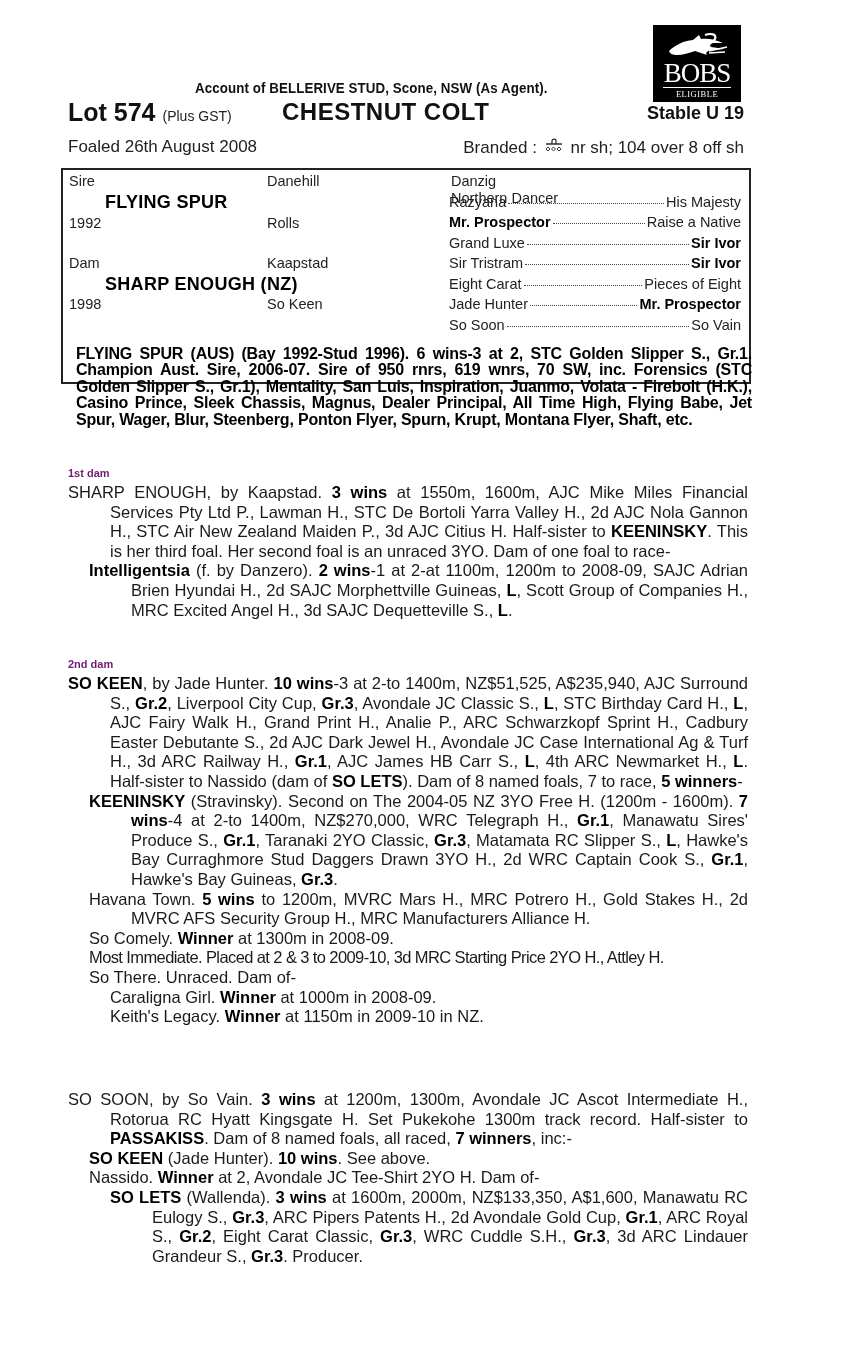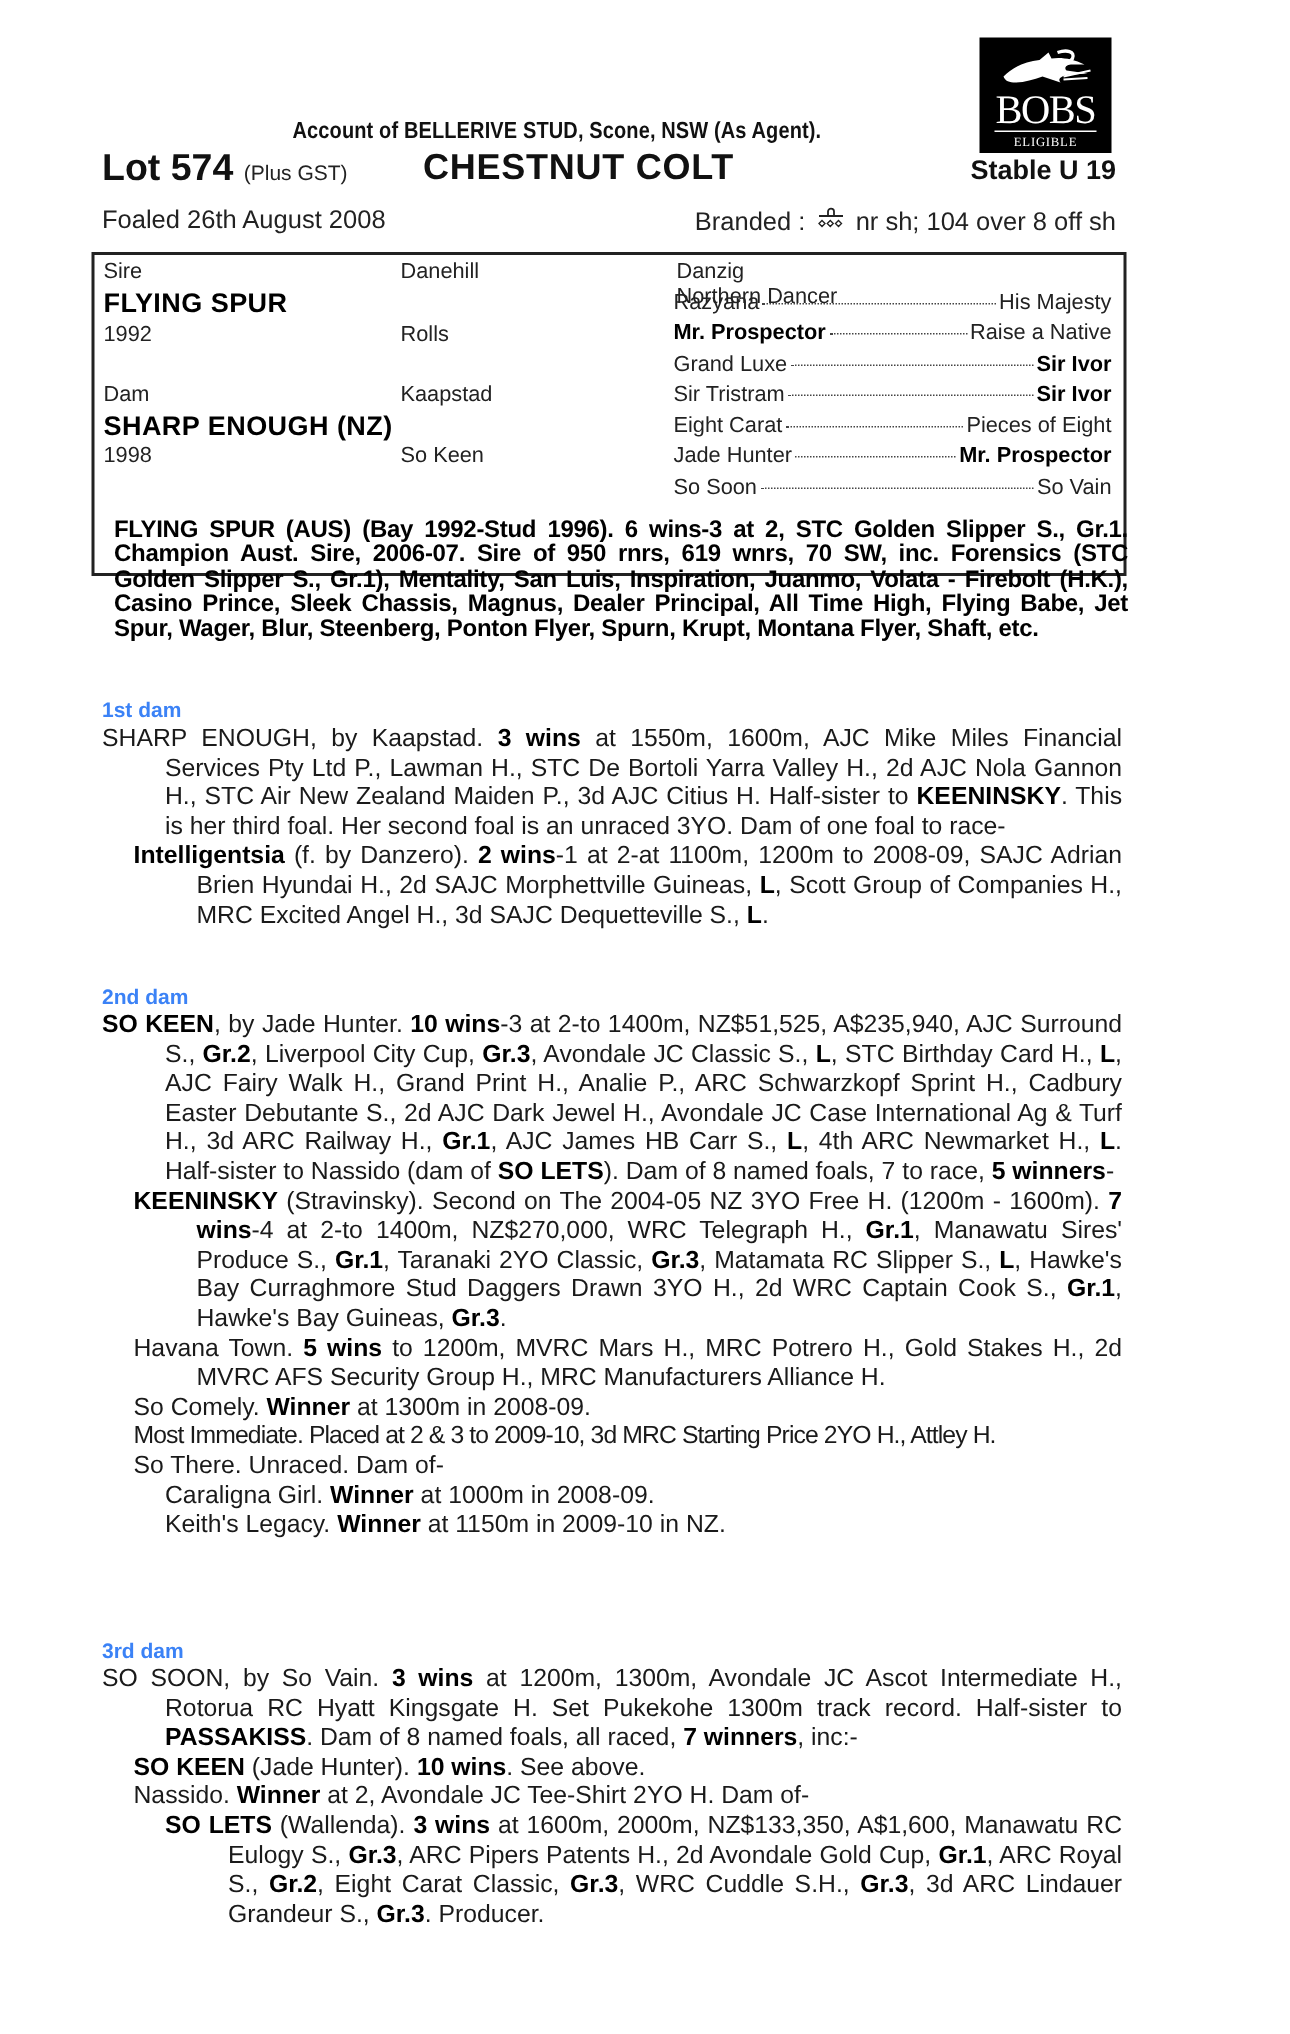--- a/index.html
+++ b/index.html
@@ -27,33 +27,33 @@
 
   .foaled { position: absolute; left: 68px; top: 137px; font-size: 17px; color: #222; }
   .branded { position: absolute; right: 116px; top: 137px; font-size: 17px; color: #222; white-space: nowrap; }
   .brand-icon { display: inline-block; width: 20px; height: 18px; vertical-align: -2px; margin: 0 2px; }
 
   .ped {
     position: absolute; left: 61px; top: 168px; width: 690px; height: 216px;
     border: 2px solid #222; font-size: 14.5px; color: #222;
   }
   .ped .c { position: absolute; white-space: nowrap; }
-  .ped .big { font-weight: 900; font-size: 18px; color: #000; letter-spacing: 0.3px; }
+  .ped .big { font-weight: 900; font-size: 18px; color: #000; letter-spacing: 0.3px; margin-left: 36px; }
   .ped .row { position: absolute; left: 386px; width: 292px; height: 20px; display: flex; align-items: baseline; white-space: nowrap; }
   .ped .row .dots { flex: 1; border-bottom: 1.5px dotted #444; margin: 0 2px; position: relative; top: -3px; }
   .ped .b { font-weight: bold; color: #000; }
 
   .sire-para {
     position: absolute; left: 76px; top: 346px; width: 676px;
     font-size: 16px; font-weight: bold; line-height: 16.4px; text-align: justify;
     color: #000; letter-spacing: -0.2px;
   }
 
   .section { position: absolute; left: 68px; width: 680px; font-size: 16.5px; line-height: 19.6px; color: #1a1a1a; }
-  .section h3 { font-size: 14px; font-weight: 900; color: #3b82f6; line-height: 20px; }
+  .section h3 { font-size: 11px; font-weight: 900; color: #701a75; line-height: 20px; }
   .p { text-align: justify; }
   .p.lvl0 { padding-left: 42px; text-indent: -42px; }
   .p.lvl1 { padding-left: 63px; text-indent: -42px; }
   .p.lvl2 { padding-left: 84px; text-indent: -42px; }
   .p.last { text-align-last: left; }
   .nj { text-align: left; }
   .s { font-weight: 900; color: #000; }
   .cond { letter-spacing: -0.6px; }
 </style>
 </head>
@@ -164,20 +164,19 @@
       <div class="p lvl1 last"><span class="s">KEENINSKY</span><span> (Stravinsky). Second on The 2004-05 NZ 3YO Free H. (1200m - 1600m). </span><span class="s">7 wins</span><span>-4 at 2-to 1400m, NZ$270,000, WRC Telegraph H., </span><span class="s">Gr.1</span><span>, Manawatu Sires' Produce S., </span><span class="s">Gr.1</span><span>, Taranaki 2YO Classic, </span><span class="s">Gr.3</span><span>, Matamata RC Slipper S., </span><span class="s">L</span><span>, Hawke's Bay Curraghmore Stud Daggers Drawn 3YO H., 2d WRC Captain Cook S., </span><span class="s">Gr.1</span><span>, Hawke's Bay Guineas, </span><span class="s">Gr.3</span><span>.</span></div>
       <div class="p lvl1 last"><span>Havana Town. </span><span class="s">5 wins</span><span> to 1200m, MVRC Mars H., MRC Potrero H., Gold Stakes H., 2d MVRC AFS Security Group H., MRC Manufacturers Alliance H.</span></div>
       <div class="p lvl1 last"><span>So Comely. </span><span class="s">Winner</span><span> at 1300m in 2008-09.</span></div>
       <div class="p lvl1 last cond nj"><span>Most Immediate. Placed at 2 &amp; 3 to 2009-10, 3d MRC Starting Price 2YO H., Attley H.</span></div>
       <div class="p lvl1 last"><span>So There. Unraced. Dam of-</span></div>
       <div class="p lvl2 last"><span>Caraligna Girl. </span><span class="s">Winner</span><span> at 1000m in 2008-09.</span></div>
       <div class="p lvl2 last"><span>Keith's Legacy. </span><span class="s">Winner</span><span> at 1150m in 2009-10 in NZ.</span></div>
     </div>
 </div>
 <div class="section" id="dam-2" style="top:1090px;">
-  <h3>3rd dam</h3>
   <div class="entries">
       <div class="p lvl0 last"><span>SO SOON, by So Vain. </span><span class="s">3 wins</span><span> at 1200m, 1300m, Avondale JC Ascot Intermediate H., Rotorua RC Hyatt Kingsgate H. Set Pukekohe 1300m track record. Half-sister to </span><span class="s">PASSAKISS</span><span>. Dam of 8 named foals, all raced, </span><span class="s">7 winners</span><span>, inc:-</span></div>
       <div class="p lvl1 last"><span class="s">SO KEEN</span><span> (Jade Hunter). </span><span class="s">10 wins</span><span>. See above.</span></div>
       <div class="p lvl1 last"><span>Nassido. </span><span class="s">Winner</span><span> at 2, Avondale JC Tee-Shirt 2YO H. Dam of-</span></div>
       <div class="p lvl2 last"><span class="s">SO LETS</span><span> (Wallenda). </span><span class="s">3 wins</span><span> at 1600m, 2000m, NZ$133,350, A$1,600, Manawatu RC Eulogy S., </span><span class="s">Gr.3</span><span>, ARC Pipers Patents H., 2d Avondale Gold Cup, </span><span class="s">Gr.1</span><span>, ARC Royal S., </span><span class="s">Gr.2</span><span>, Eight Carat Classic, </span><span class="s">Gr.3</span><span>, WRC Cuddle S.H., </span><span class="s">Gr.3</span><span>, 3d ARC Lindauer Grandeur S., </span><span class="s">Gr.3</span><span>. Producer.</span></div>
     </div>
 </div>
 
 </body></html>

